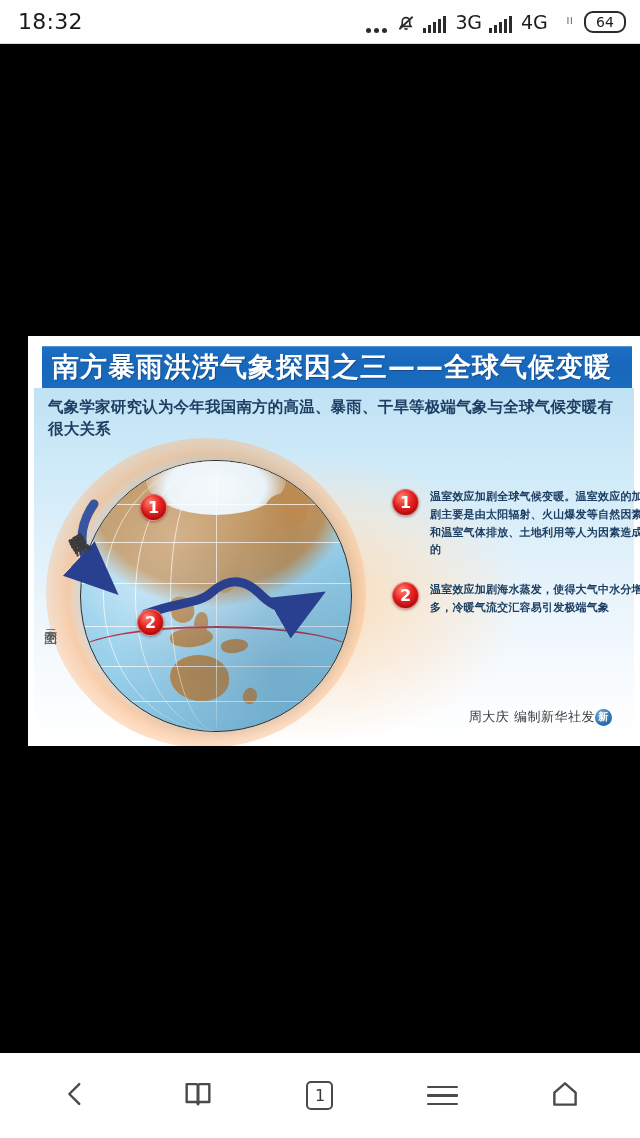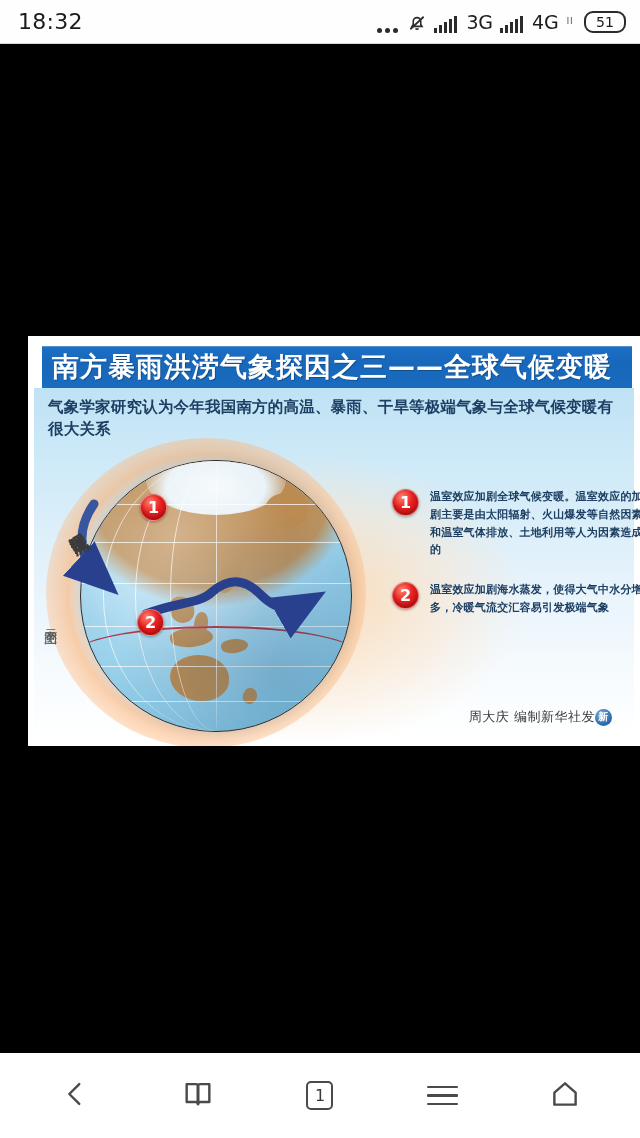--- a/index.html
+++ b/index.html
@@ -25,21 +25,21 @@
   .sb-dots i { width: 5px; height: 5px; border-radius: 50%; background: #2b2b2b; display: block; }
   .sb-ico { display: flex; align-items: flex-end; height: 20px; }
   .bars { display: flex; align-items: flex-end; gap: 1.5px; height: 17px; }
   .bars span { width: 3.5px; background: #2b2b2b; display: block; }
   .bars span:nth-child(1) { height: 5px; }
   .bars span:nth-child(2) { height: 8px; }
   .bars span:nth-child(3) { height: 11px; }
   .bars span:nth-child(4) { height: 14px; }
   .bars span:nth-child(5) { height: 17px; }
   .net-label { font-size: 19px; color: #1d1d1d; margin-left: 2px; letter-spacing: -.3px; }
-  .net-sup { font-size: 12px; color: #777; margin-left: 1px; align-self: flex-start; margin-top: 2px;}
+  .net-sup { font-size: 12px; color: #777; margin-left: 12px; align-self: flex-start; margin-top: 2px;}
   .battery {
     border: 2px solid #2b2b2b; border-radius: 9px; height: 22px; min-width: 42px;
     display: flex; align-items: center; justify-content: center; padding: 0 5px;
     font-size: 14px; color: #1b1b1b; margin-left: 4px;
   }
 
   
   .page-body { position: absolute; top: 44px; left: 14px; width: 640px; height: 1009px; background: #000; }
 
   
@@ -232,21 +232,21 @@
         <span class="bars">
             <span></span>
             <span></span>
             <span></span>
             <span></span>
             <span></span>
           </span>
       </span>
       <span class="net-label">4G</span>
       <span class="net-sup">ıı</span>
-      <span class="battery">51</span>
+      <span class="battery">64</span>
     </div>
   </div>
 
   <div class="page-body">
 
     <div class="card">
       <div class="card-inner">
 
         <div class="sky"></div>
 

